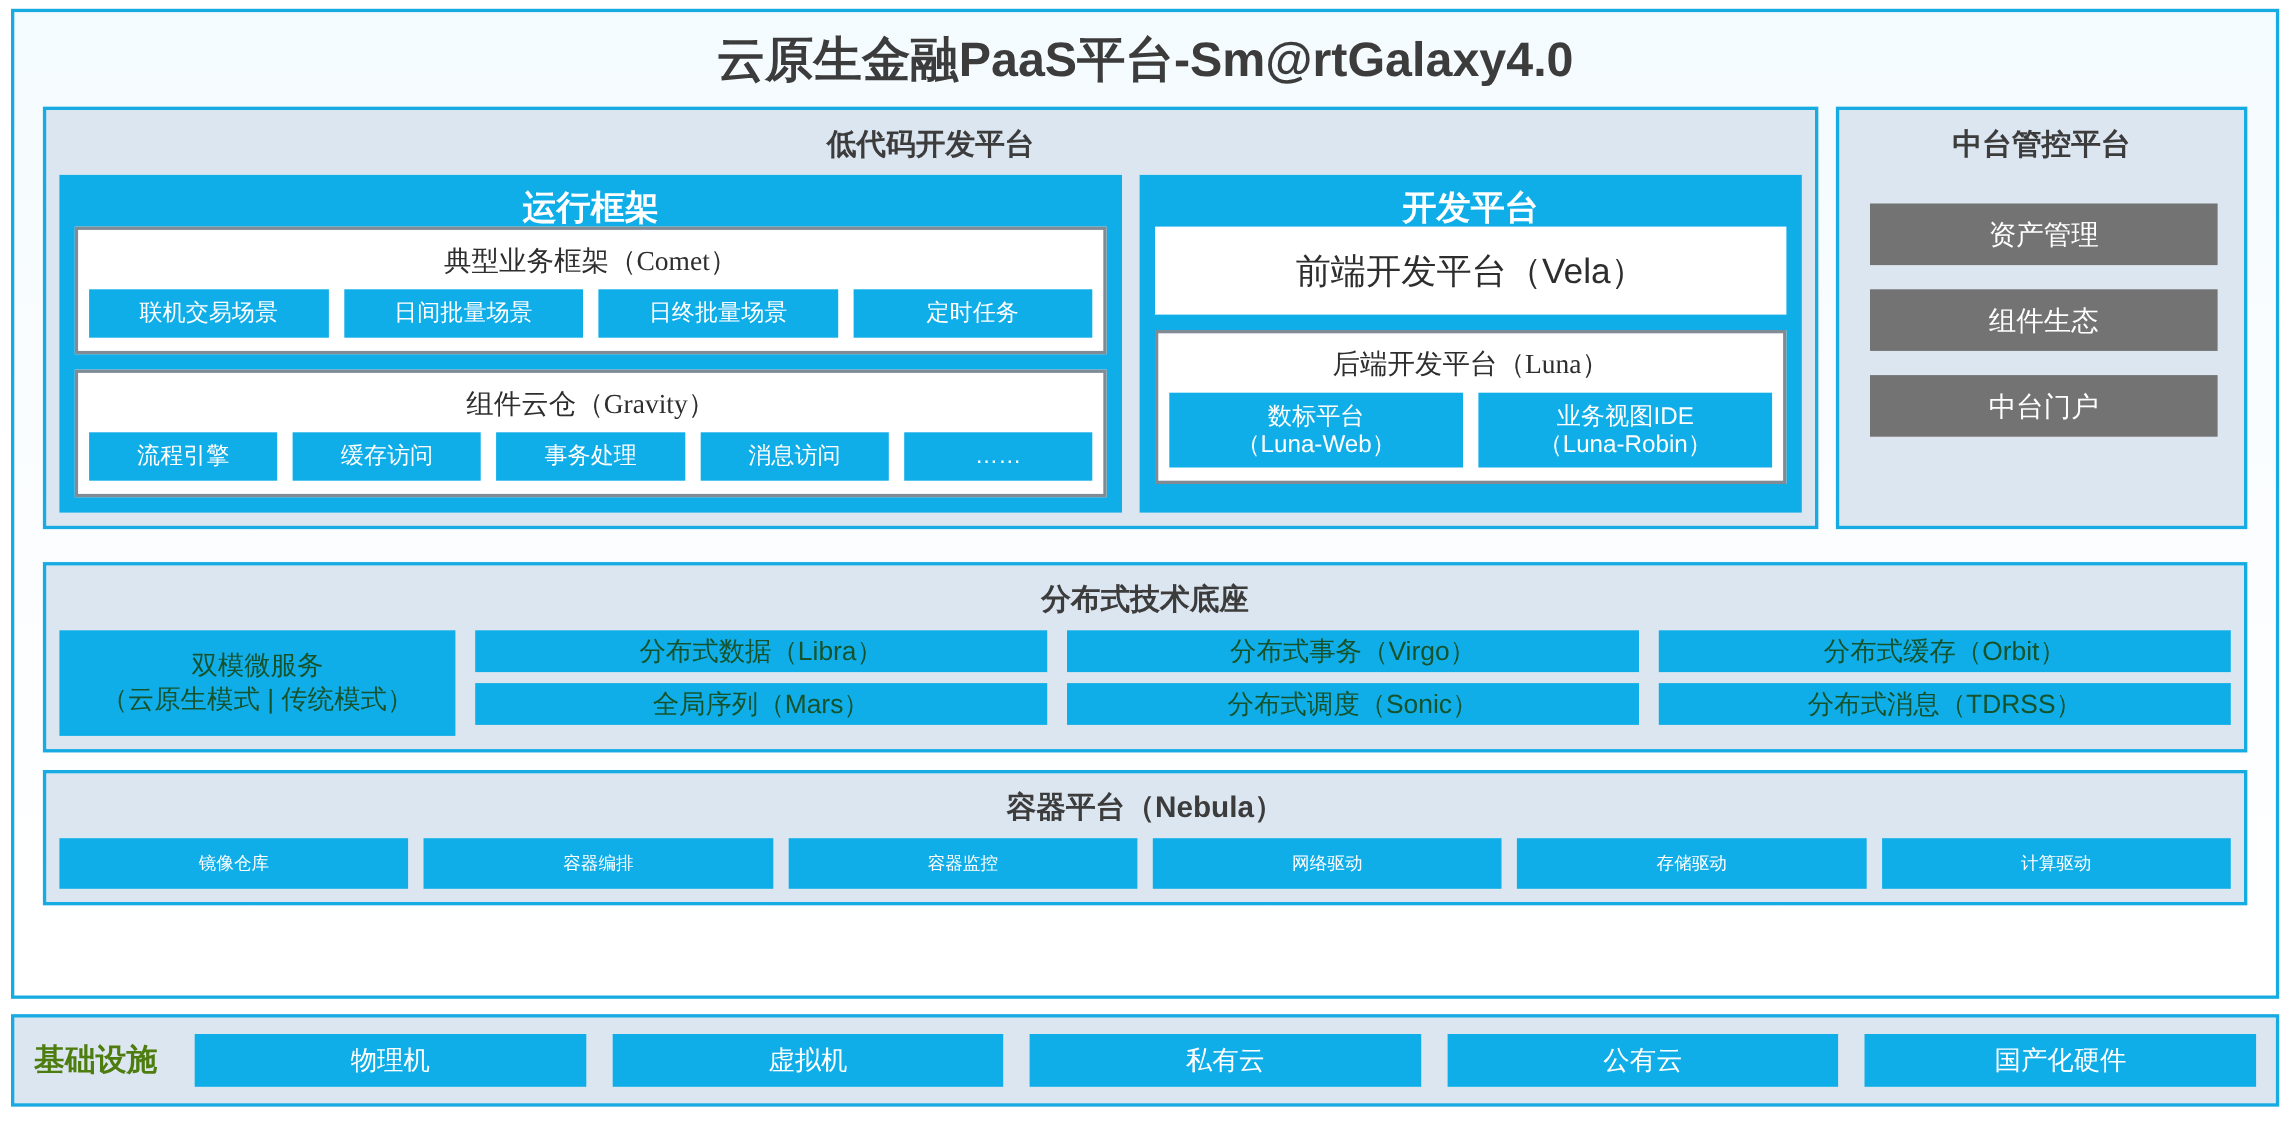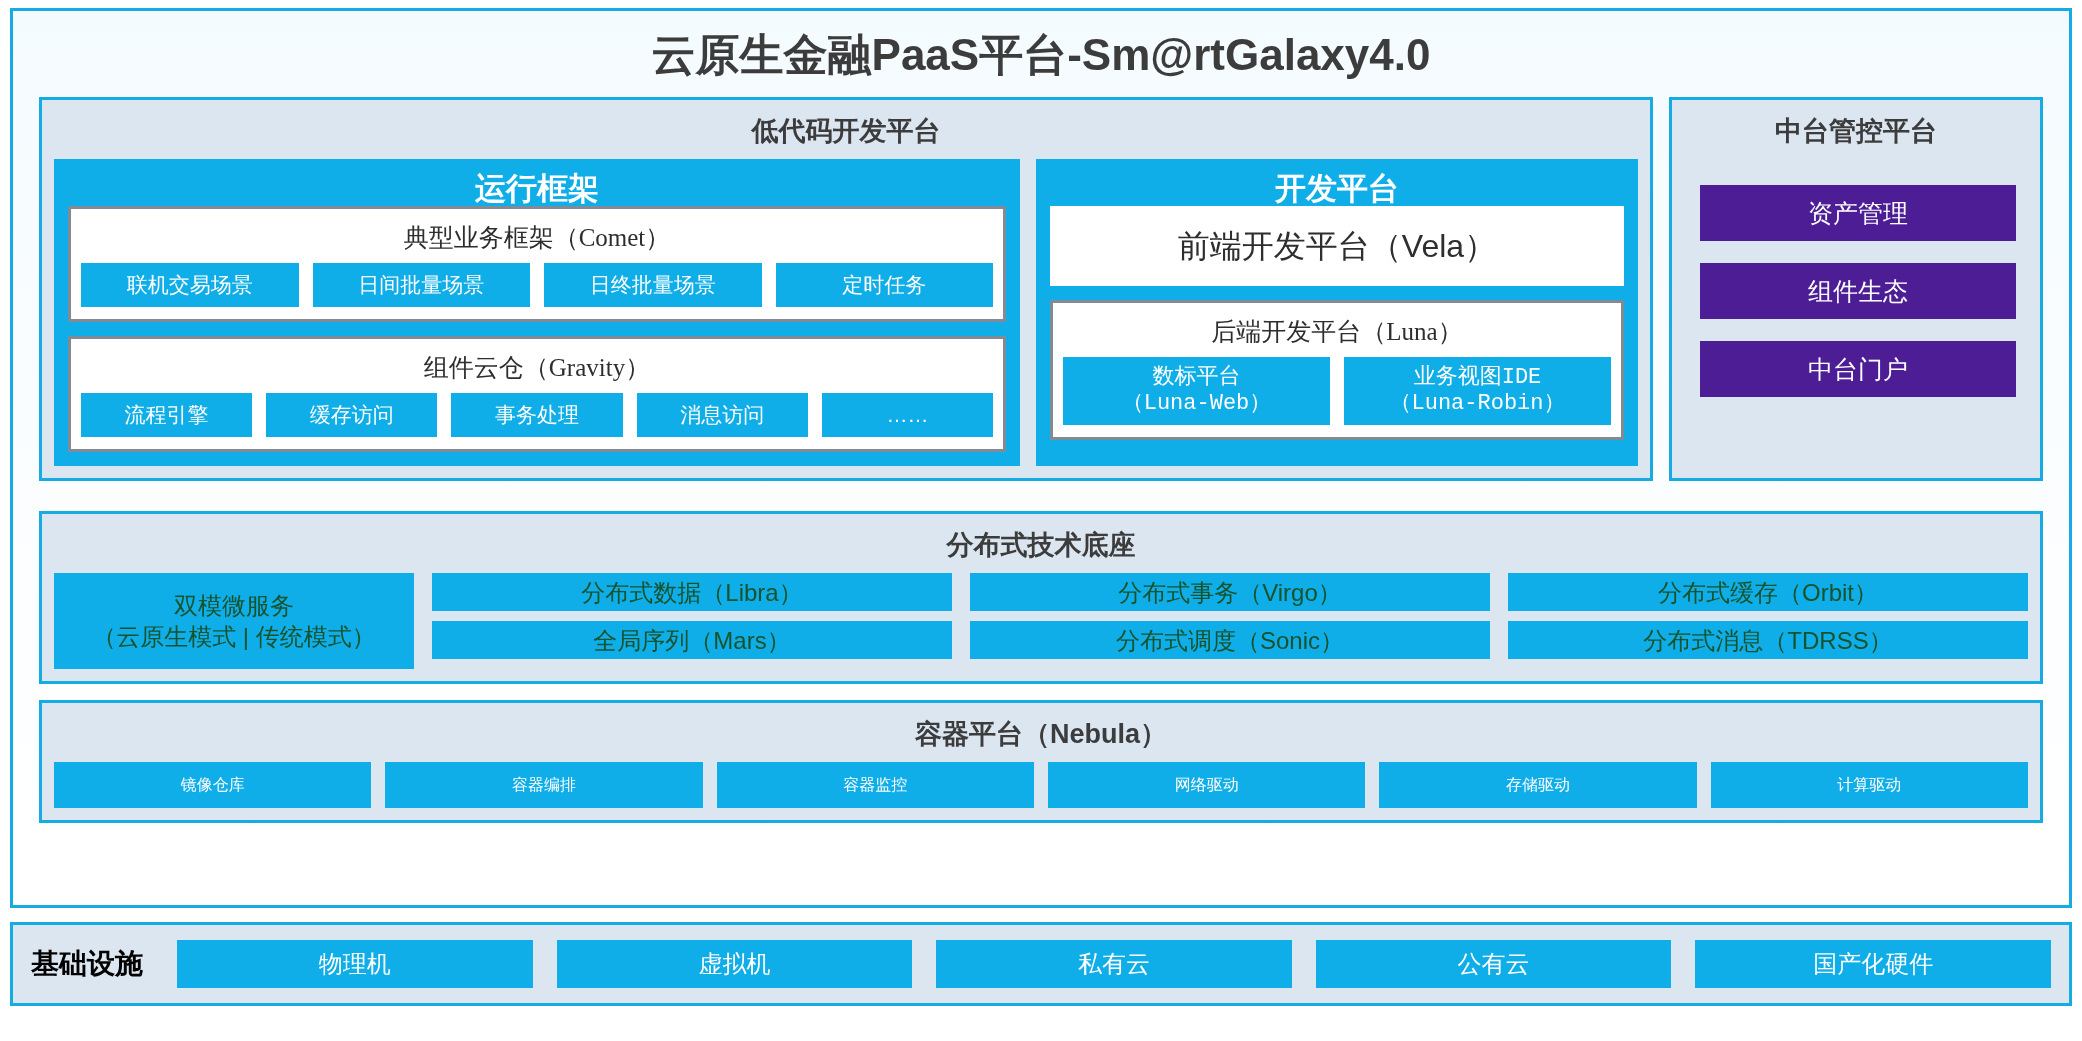--- a/index.html
+++ b/index.html
@@ -134,26 +134,26 @@
     color: #2E2E2E;
     padding: 21px 0;
     line-height: 1.2;
   }
 
   .luna-chip {
     min-height: 68px;
     font-size: 22px;
     flex: 1 1 0;
   }
-  .luna-chip span { display:block;font-family:Liberation Mono, monospace; }
+  .luna-chip span { display:block; }
 
   
   .mid-chip {
     box-sizing: border-box;
-    background: #4c1d95;
+    background: #737373;
     color: #ffffff;
     font-size: 25px;
     text-align: center;
     display: flex;
     align-items: center;
     justify-content: center;
     height: 56px;
     margin: 0 12px 22px 16px;
   }
 
@@ -205,21 +205,21 @@
     margin-top: 14px;
     height: 84px;
     display: flex;
     align-items: center;
     padding: 0 18px;
     gap: 22px;
   }
   .infra-label {
     font-size: 28px;
     font-weight: 700;
-    color: #000000;
+    color: #4d7c0f;
     flex: 0 0 auto;
     padding-right: 12px;
     white-space: nowrap;
   }
   .infra-row { display: flex; gap: 24px; flex: 1 1 auto; }
   .infra-chip {
     box-sizing: border-box;
     flex: 1 1 0;
     background: #10AEE8;
     color: #ffffff;

